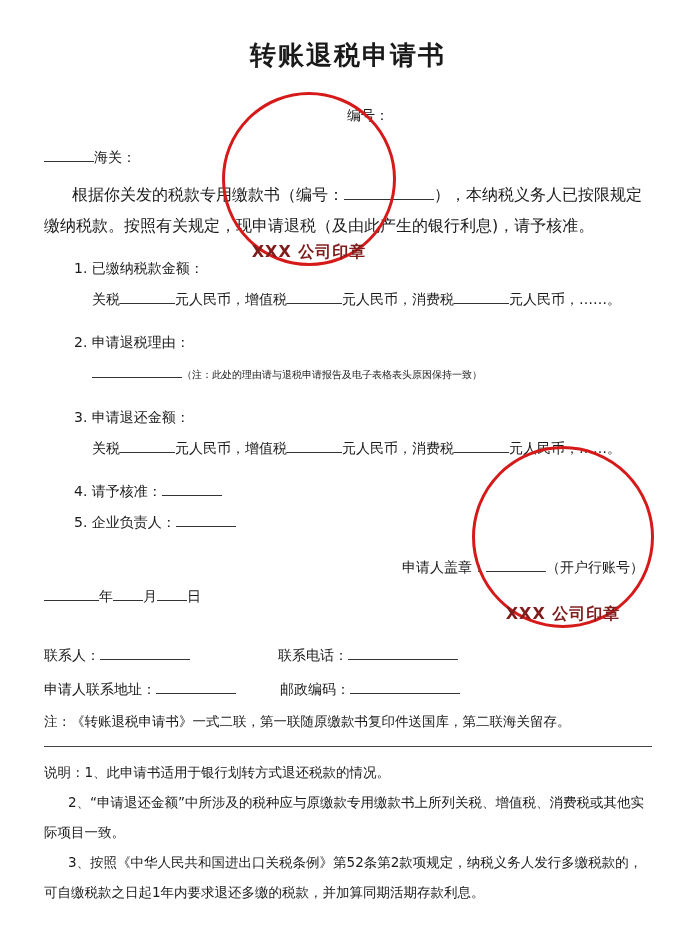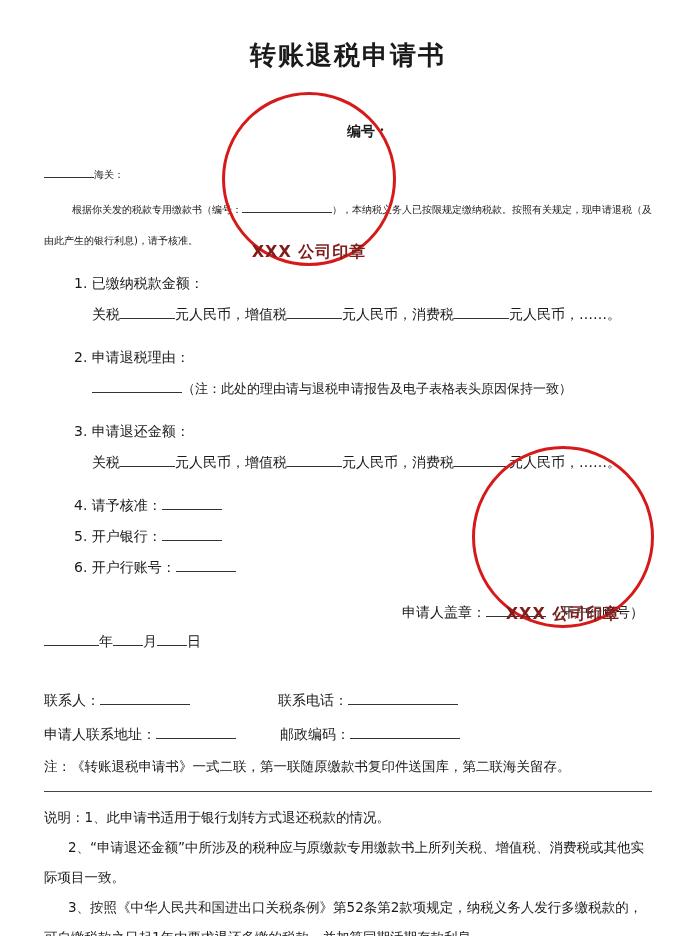--- a/index.html
+++ b/index.html
@@ -26,44 +26,43 @@
     text-align: center;
     font-size: 26px;
     font-weight: bold;
     letter-spacing: 2px;
     padding-top: 38px;
     font-family: "DejaVu Serif", "Liberation Serif", serif;
   }
   .number-line {
     text-align: center;
     font-size: 14px;
-    margin-top: 50px;
+    margin-top: 34px;
     padding-left: 40px;
-    font-weight: bold;
   }
   .customs-line {
-    font-size: 10px;
+    font-size: 14px;
     margin-top: 22px;
   }
   .ul {
     display: inline-block;
     border-bottom: 1px solid #333;
     height: 14px;
     vertical-align: baseline;
   }
   .u30 { width: 30px; }
   .u50 { width: 50px; }
   .u55 { width: 55px; }
   .u60 { width: 60px; }
   .u80 { width: 80px; }
   .u90 { width: 90px; }
   .u110 { width: 110px; }
 
   p.body-text {
-    font-size: 10px;
+    font-size: 16px;
     line-height: 31px;
     margin: 0;
     text-indent: 28px;
   }
   .para-block {
     margin-top: 12px;
   }
   ol.items {
     list-style: none;
     margin: 12px 0 0 0;
@@ -74,21 +73,21 @@
     line-height: 31px;
     padding-left: 30px;
     position: relative;
   }
   .sub-line {
     font-size: 14px;
     line-height: 31px;
     padding-left: 48px;
   }
   .note-inline {
-    font-size: 13px;
+    font-size: 10px;
   }
   .contact-block {
     margin-top: 28px;
     font-size: 14px;
     line-height: 34px;
   }
   .contact-row span.gap {
     display: inline-block;
     width: 44px;
   }
@@ -210,25 +209,21 @@
     <span>关税</span><span class="ul u55"></span><span>元人民币，增值税</span><span class="ul u55"></span><span>元人民币，消费税</span><span class="ul u55"></span><span>元人民币，……。</span>
   </div>
 
   <ol class="items">
     <li>
       <span>4.</span>
       <span>请予核准：</span><span class="ul u60"></span>
     </li>
     <li>
       <span>5.</span>
-      <span>开户银行：</span><span class="ul u60"></span>
-    </li>
-    <li>
-      <span>6.</span>
-      <span>开户行账号：</span><span class="ul u60"></span>
+      <span>企业负责人：</span><span class="ul u60"></span>
     </li>
   </ol>
 
   <div class="applicant-seal">
     <span>申请人盖章：</span><span class="ul u60"></span><span>（开户行账号）</span>
   </div>
   <div class="seal-date">
     <span class="ul u55"></span><span>年</span><span class="ul u30"></span><span>月</span><span class="ul u30"></span><span>日</span>
   </div>
 

